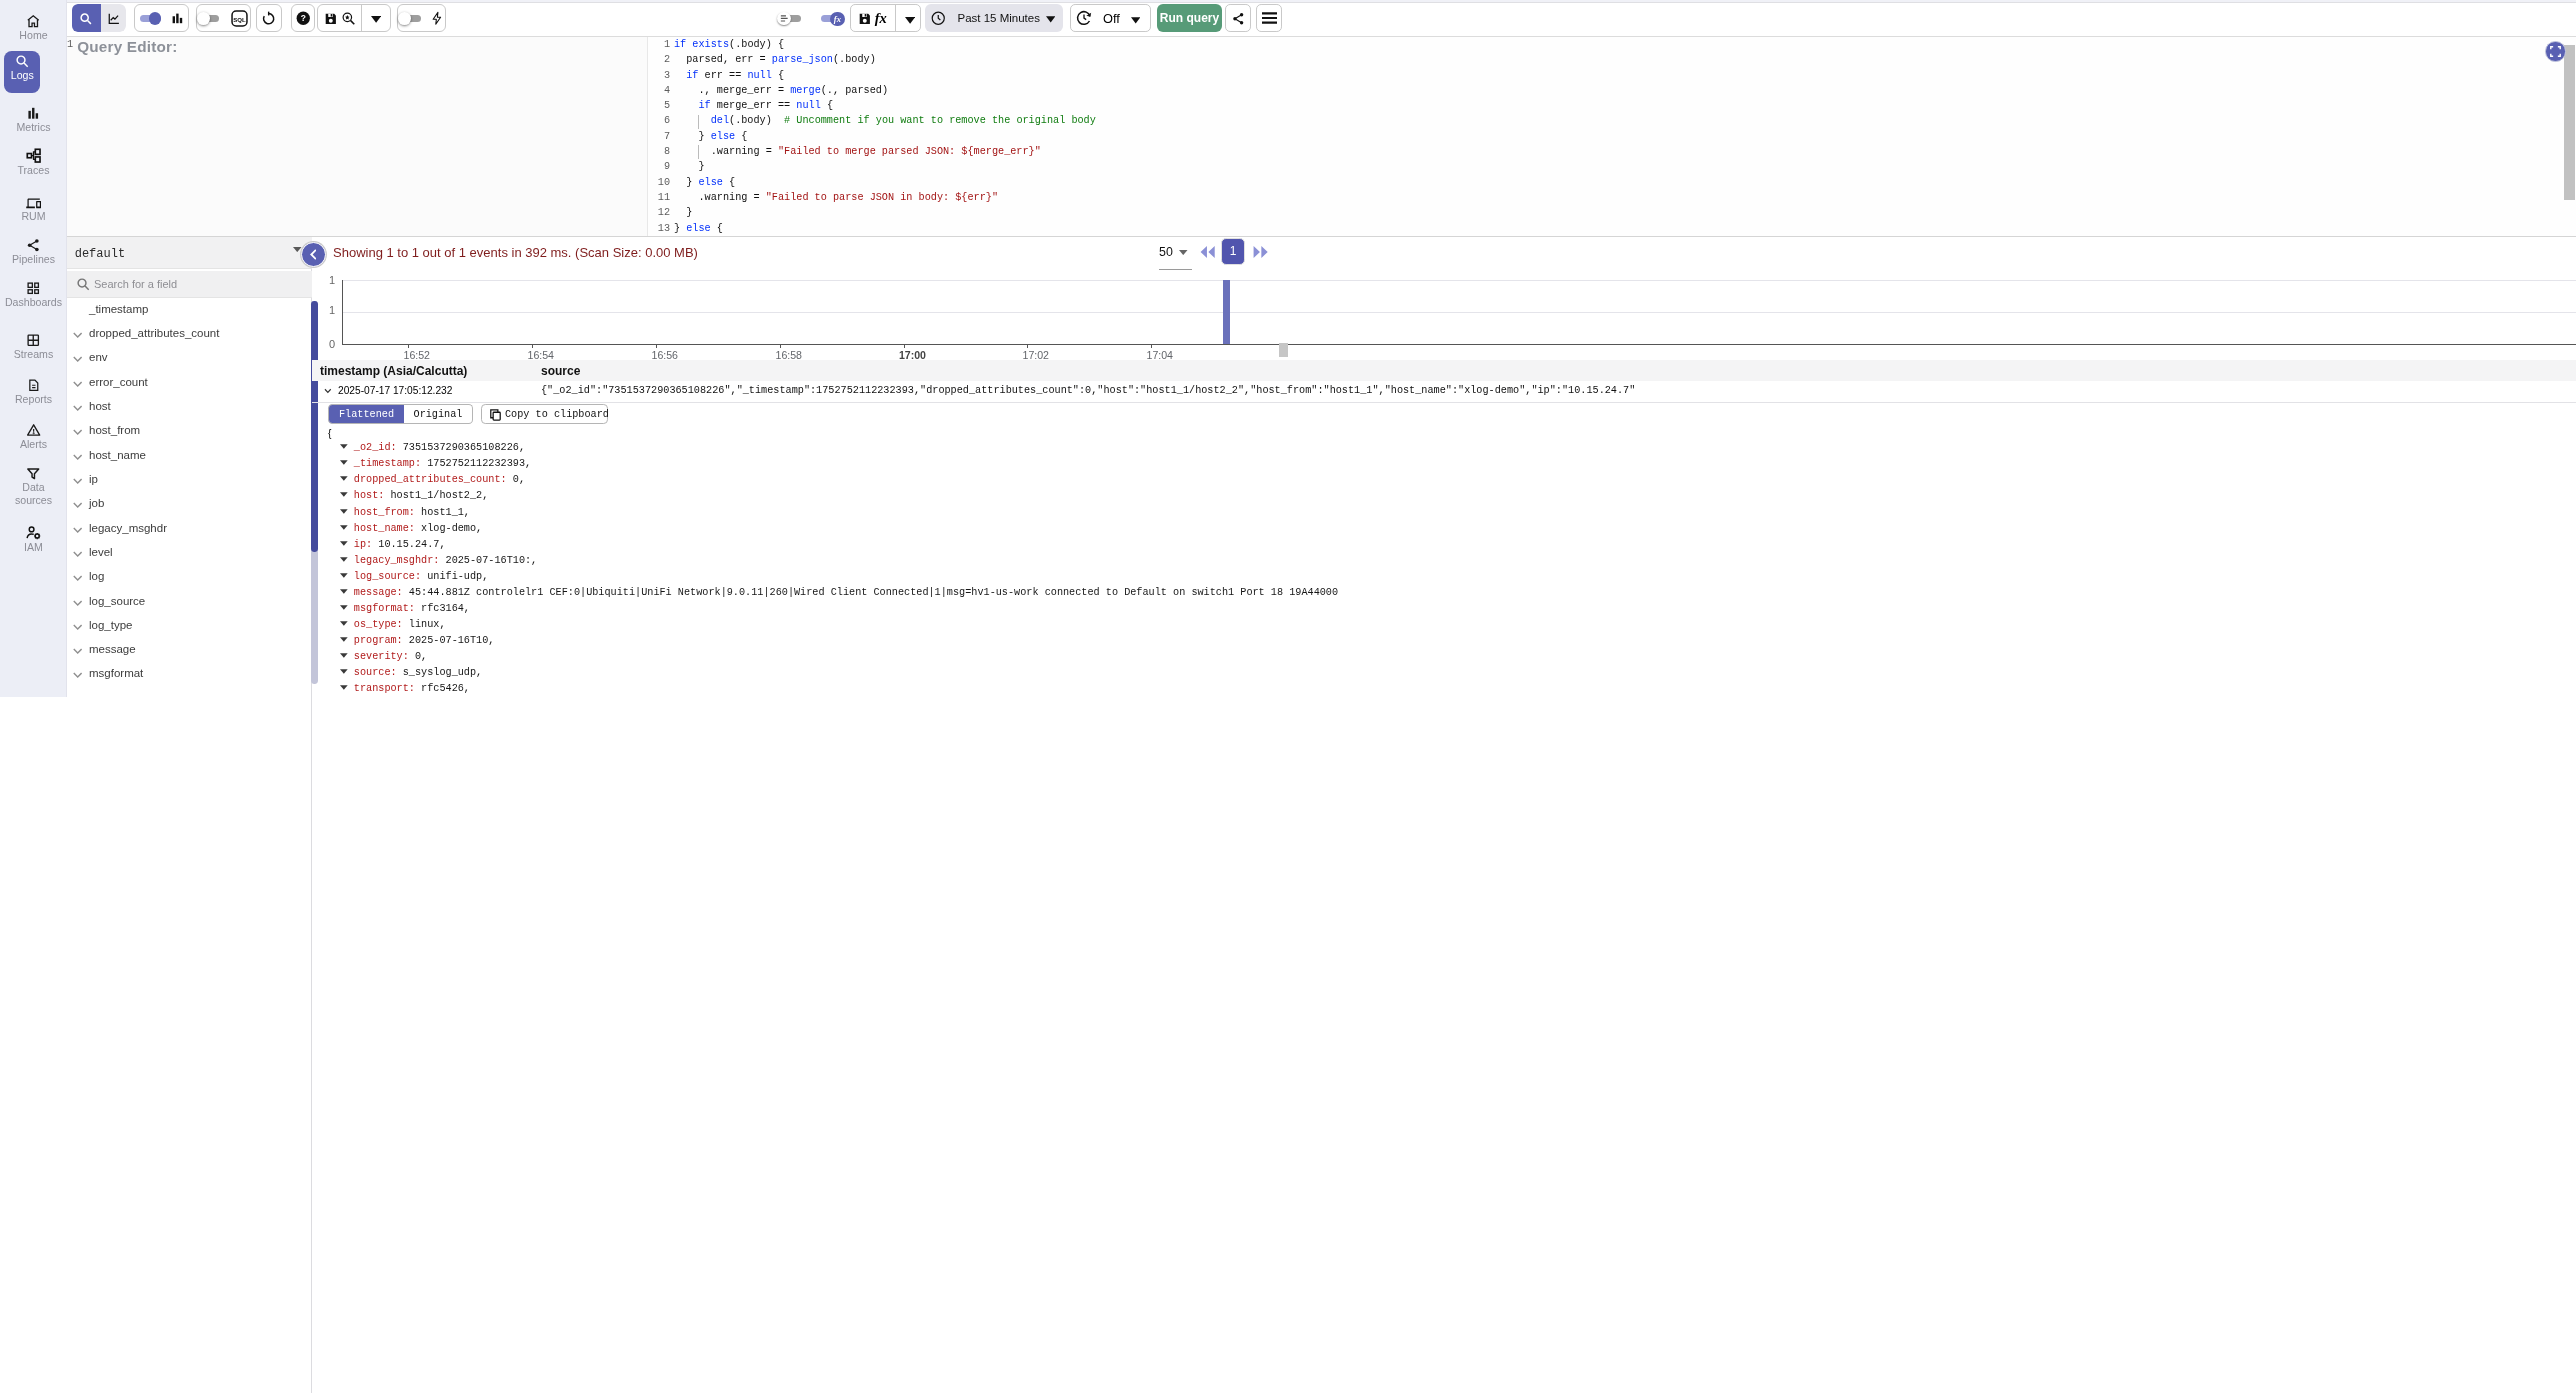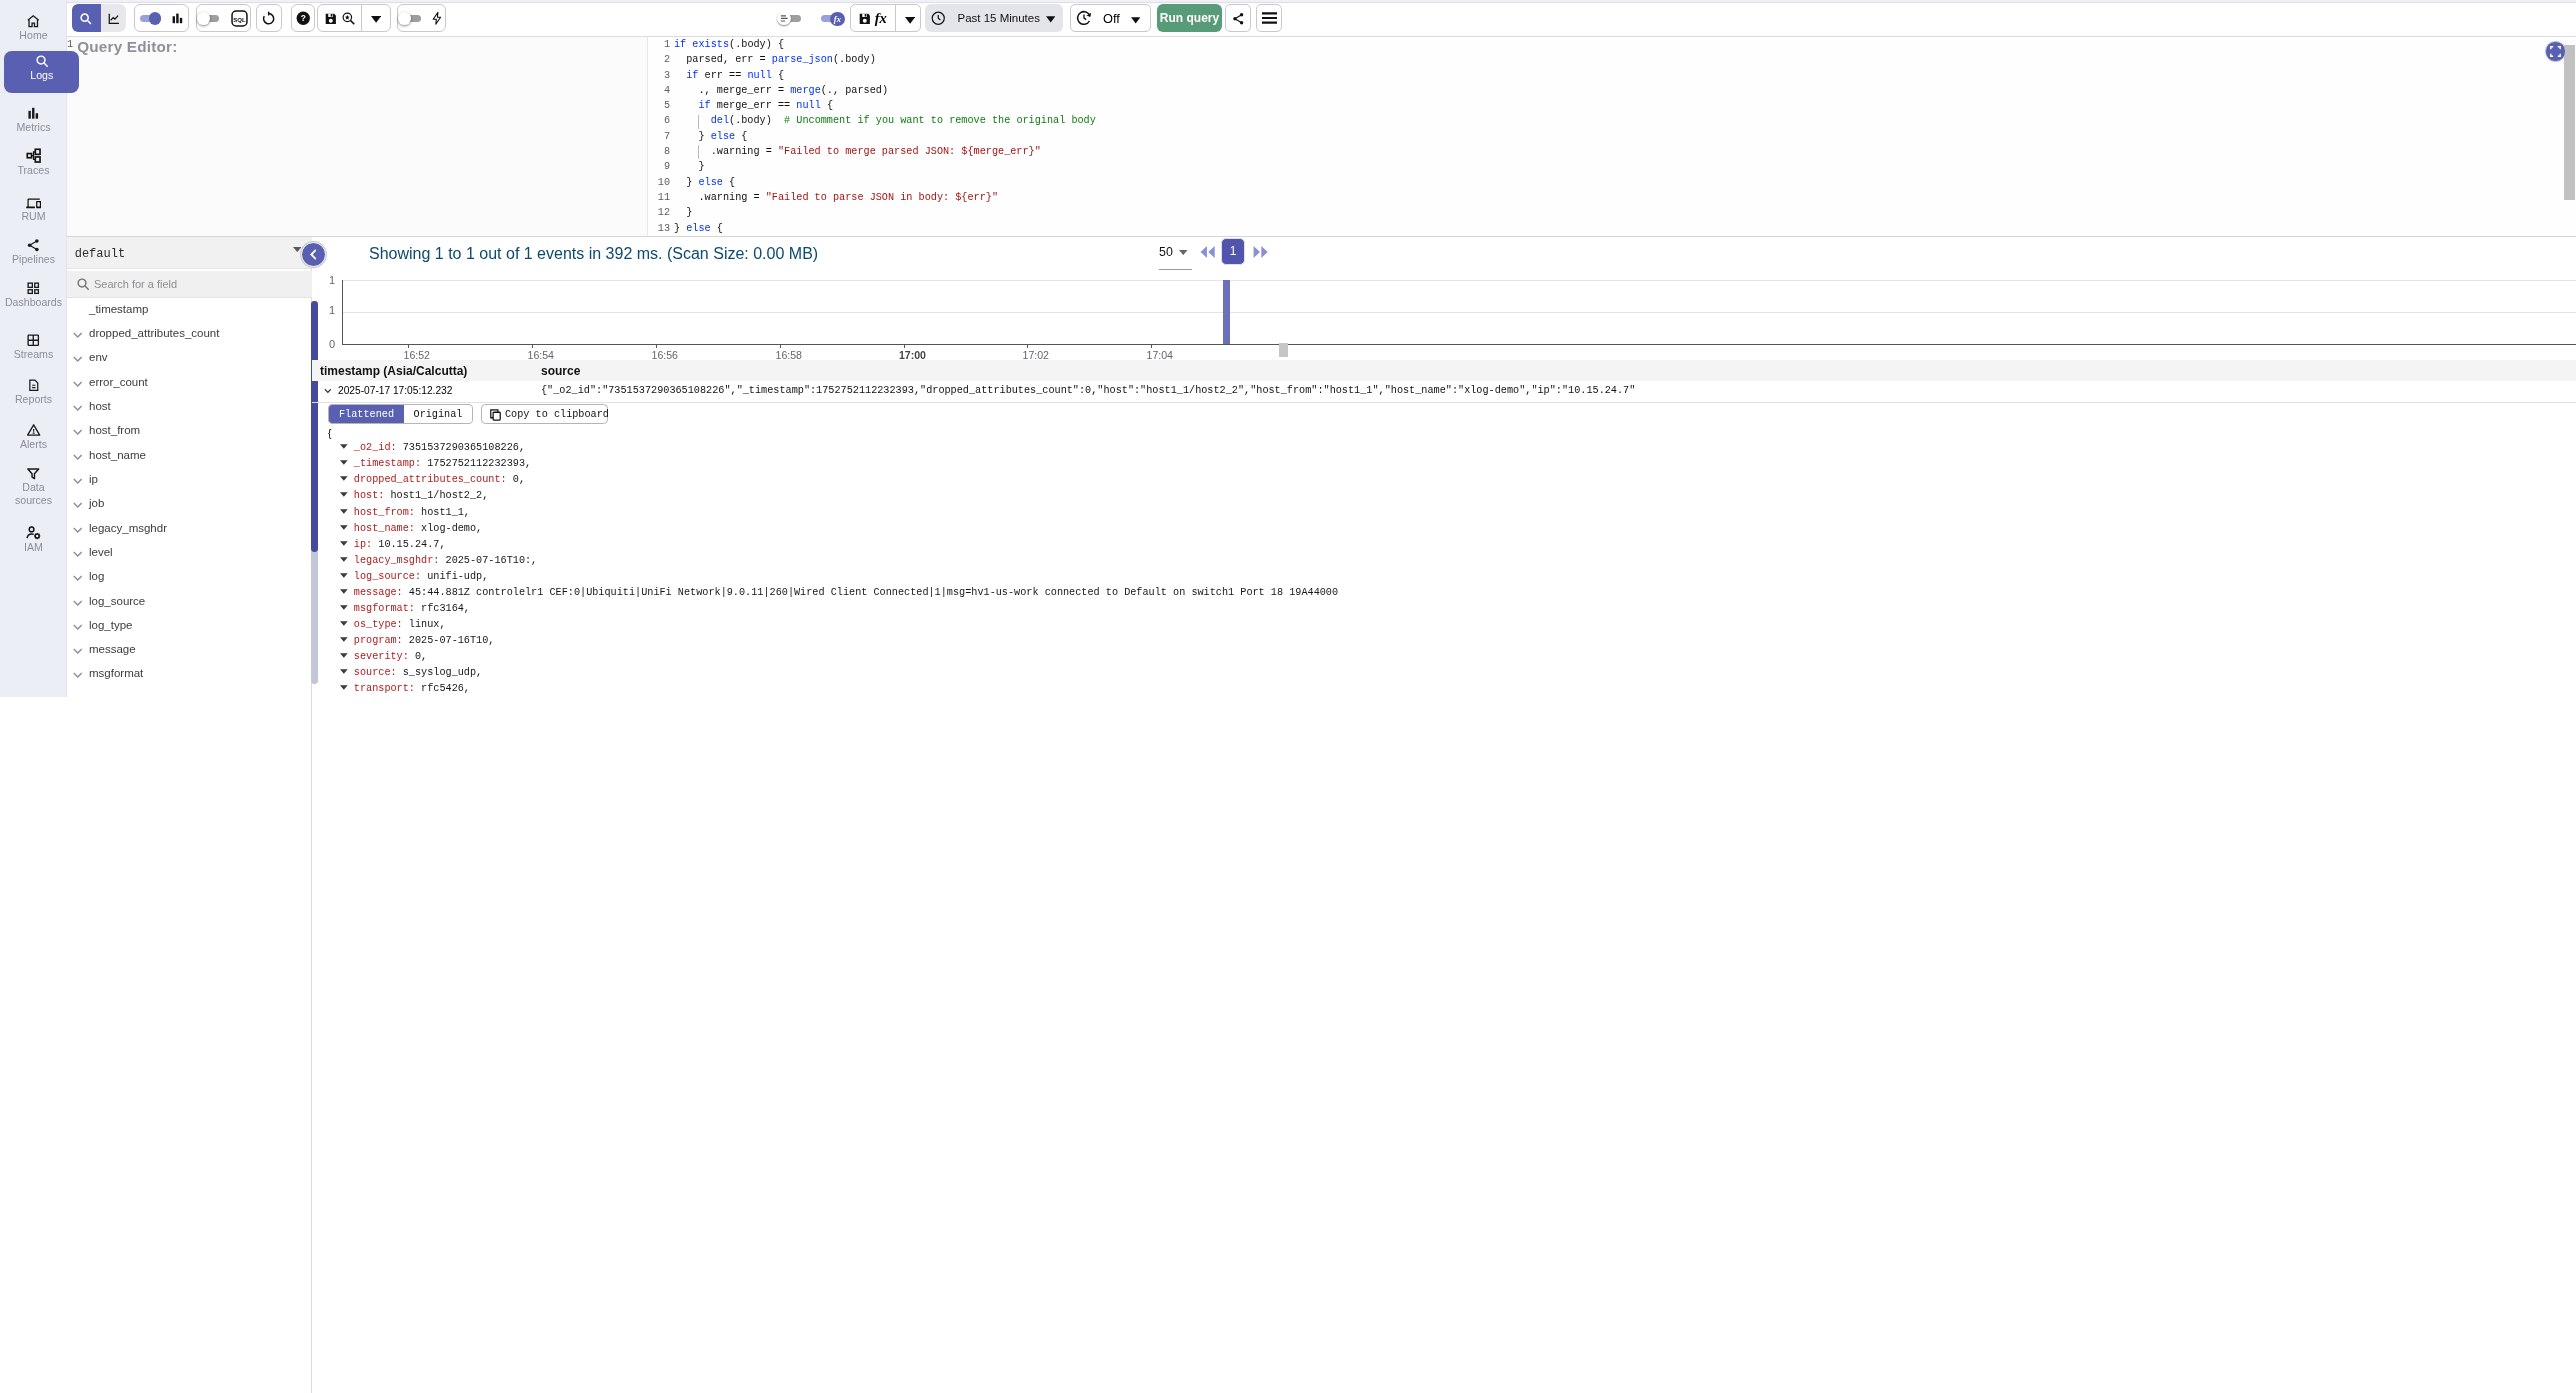--- a/index.html
+++ b/index.html
@@ -8,21 +8,21 @@
 .abs { position:absolute; }
 svg { display:block; }
 
 
 #sidebar { position:absolute; left:0; top:0; width:67px; height:697px;
   background:#eceef6; border-right:0.9px solid #e2e3ec; z-index:5; }
 .sb-item { position:absolute; left:0; width:67px; text-align:center; color:#8c8d96;
   font-size:10.6px; }
 .sb-item svg { margin:0 auto; }
 .sb-item .lbl { display:block; margin-top:0.9px; }
-#logs-active { position:absolute; left:4.3px; top:51px; width:75px; height:42px;
+#logs-active { position:absolute; left:4.3px; top:51px; width:36px; height:42px;
   background:#5960b2; border-radius:7.7px; color:#fff; text-align:center;
   font-size:10.6px; }
 #logs-active svg { margin:3.4px auto 0; }
 
 
 #toolbar { position:absolute; left:67px; top:0; right:0; height:37px;
   background:#fff; border-bottom:0.9px solid #dcdcdc; z-index:4; }
 #topstrip { position:absolute; left:67px; top:0; right:0; height:3.4px; background:#f0f1f7; border-bottom:0.9px solid #dfdfe3; z-index:6;}
 .tbtn { position:absolute; top:4.3px; height:28px; border:0.9px solid #c9c9c9;
   border-radius:6px; background:#fff; display:flex; align-items:center;
@@ -463,21 +463,21 @@
 <div class="field-row" style="top:426px;">
         <svg class="chev2" style="position:absolute; left:6px; top:8.5px;" width="9.4" height="6" viewBox="0 0 12 7" fill="none" stroke="#8f8f8f" stroke-width="1.8">
           <path d="M1 1l5 5 5-5"></path>
         </svg>
         <span class="fname">msgformat</span>
       </div>
 </div>
   <div style="position:absolute; left:244px; top:64px; width:6.8px; height:383px; background:#c3c5d9; border-radius:3.4px;"></div>
   <div id="fthumb"></div>
   <div id="showbar">
-    <span style="position:absolute; left:21px; top:8px; font-size:16px; color:#0c4a6e;margin-left:36px;">Showing 1 to 1 out of 1 events in 392 ms. (Scan Size: 0.00 MB)</span>
+    <span style="position:absolute; left:21px; top:8px; font-size:13px; color:#7f1d1d;">Showing 1 to 1 out of 1 events in 392 ms. (Scan Size: 0.00 MB)</span>
   </div>
   <div id="collapse-circle">
     <svg style="margin:6px 0 0 7.7px;" width="6.8" height="11" viewBox="0 0 8 13" fill="none" stroke="#fff" stroke-width="2.2">
         <path d="M7 1 1.5 6.5 7 12"></path>
       </svg>
   </div>
 
   <span style="position:absolute; left:1092px; top:7.7px; font-size:12.4px; color:#111;">50</span>
   <svg style="position:absolute; left:1112px; top:12.8px;" width="8.5" height="5.1" viewBox="0 0 10 6">
       <path d="M0 0h10L5 6z" fill="#666"></path>

